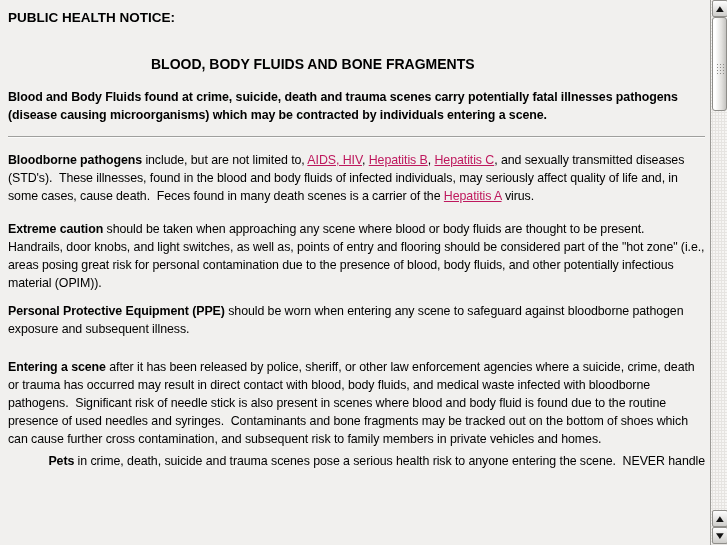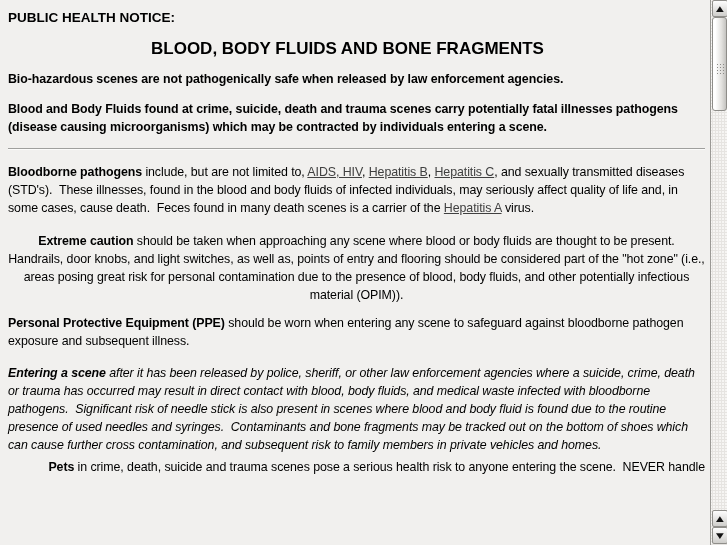--- a/index.html
+++ b/index.html
@@ -6,42 +6,42 @@
   .page{
     position:relative;width:727px;height:545px;overflow:hidden;
     background:#f1f0ee;color:#000;
     font-family:"Liberation Sans","DejaVu Sans",sans-serif;
   }
   .content{
     position:absolute;left:0;top:0;width:710px;height:545px;
     padding:0 5px 0 8px;box-sizing:border-box;overflow:hidden;
   }
   .title{margin:10px 0 0;font-size:13.5px;font-weight:bold;}
-  .heading{margin:12px 0 0 143px;font-size:17px;font-weight:bold;line-height:23px;}
+  .heading{margin:28px 0 0 143px;font-size:14px;font-weight:bold;line-height:23px;}
   .bold-para{
     font-weight:bold;font-size:12.4px;line-height:18px;
     white-space:pre-wrap;letter-spacing:-0.08px;
   }
   .m1{margin:10px 0 0;}
   .m2{margin:12px 0 0;}
   .divider{
     margin:12px 0 0;height:0;border:0;
     border-top:1px solid #9f9f9d;border-bottom:1px solid #fbfbfa;
   }
   .para{
     font-size:12.4px;line-height:18px;margin:14px 0 0;
     white-space:pre-wrap;letter-spacing:-0.08px;
   }
   .p-bloodborne{margin-top:13px;}
-  .p-extreme{margin-top:15px;text-align:center;}
+  .p-extreme{margin-top:15px;}
   .p-ppe{margin-top:10px;}
-  .p-entering{margin-top:14px;font-style:italic;}
+  .p-entering{margin-top:20px;}
   .p-pets{margin-top:4px;text-align:right;}
   .para .b{font-weight:bold;}
-  .para a{color:#404040;cursor:pointer;}
+  .para a{color:#be185d;cursor:pointer;}
 
   
   .scrollbar{
     position:absolute;top:0;right:0;width:17px;height:545px;box-sizing:border-box;
     background:#f6f5f3;border-left:1px solid #9a9995;
     background-image:radial-gradient(#e6e4e1 1px, transparent 1.2px);
     background-size:3px 3px;
   }
   .sb-btn{
     position:absolute;left:1px;width:14px;height:15px;box-sizing:content-box;
@@ -73,21 +73,20 @@
 <body>
 
 <div class="page">
   <div class="content">
     <p class="title">PUBLIC HEALTH NOTICE:</p>
 
     <div class="heading">
       <div>BLOOD, BODY FLUIDS AND BONE FRAGMENTS</div>
     </div>
 
-    <p class="bold-para m1">Bio-hazardous scenes are not pathogenically safe when released by law enforcement agencies.</p>
     <p class="bold-para m2">Blood and Body Fluids found at crime, suicide, death and trauma scenes carry potentially fatal illnesses pathogens (disease causing microorganisms) which may be contracted by individuals entering a scene.</p>
 
     <hr class="divider">
 
     <p class="para p-bloodborne"><span class="b">Bloodborne pathogens</span><span> include, but are not limited to, </span><a href="#">AIDS, HIV</a><span>, </span><a href="#">Hepatitis B</a><span>, </span><a href="#">Hepatitis C</a><span>, and sexually transmitted diseases (STD's).  These illnesses, found in the blood and body fluids of infected individuals, may seriously affect quality of life and, in some cases, cause death.  Feces found in many death scenes is a carrier of the </span><a href="#">Hepatitis A</a><span> virus.</span></p>
     <p class="para p-extreme"><span class="b">Extreme caution</span><span> should be taken when approaching any scene where blood or body fluids are thought to be present.  Handrails, door knobs, and light switches, as well as, points of entry and flooring should be considered part of the "hot zone" (i.e., areas posing great risk for personal contamination due to the presence of blood, body fluids, and other potentially infectious material (OPIM)).</span></p>
     <p class="para p-ppe"><span class="b">Personal Protective Equipment (PPE)</span><span> should be worn when entering any scene to safeguard against bloodborne pathogen exposure and subsequent illness.</span></p>
     <p class="para p-entering"><span class="b">Entering a scene</span><span> after it has been released by police, sheriff, or other law enforcement agencies where a suicide, crime, death or trauma has occurred may result in direct contact with blood, body fluids, and medical waste infected with bloodborne pathogens.  Significant risk of needle stick is also present in scenes where blood and body fluid is found due to the routine presence of used needles and syringes.  Contaminants and bone fragments may be tracked out on the bottom of shoes which can cause further cross contamination, and subsequent risk to family members in private vehicles and homes.</span></p>
     <p class="para p-pets"><span class="b">Pets</span><span> in crime, death, suicide and trauma scenes pose a serious health risk to anyone entering the scene.  NEVER handle</span></p>
   </div>

